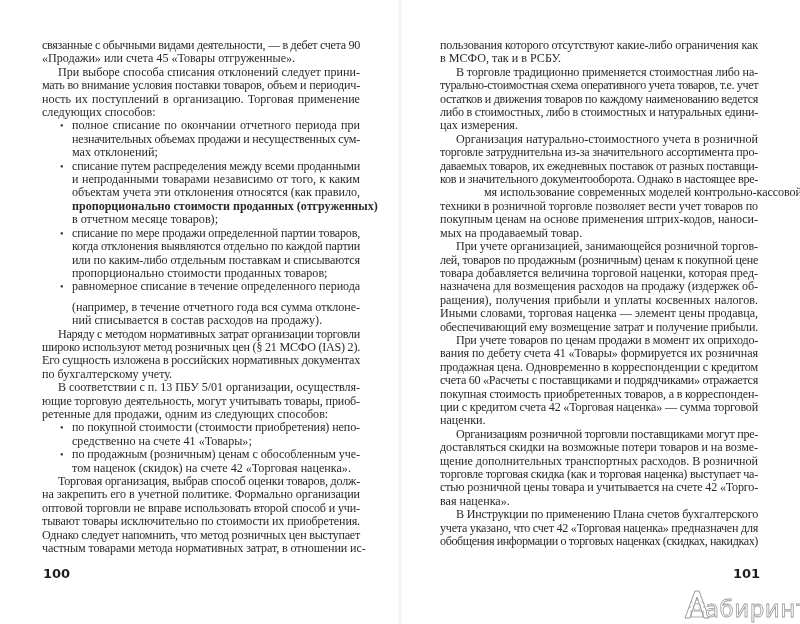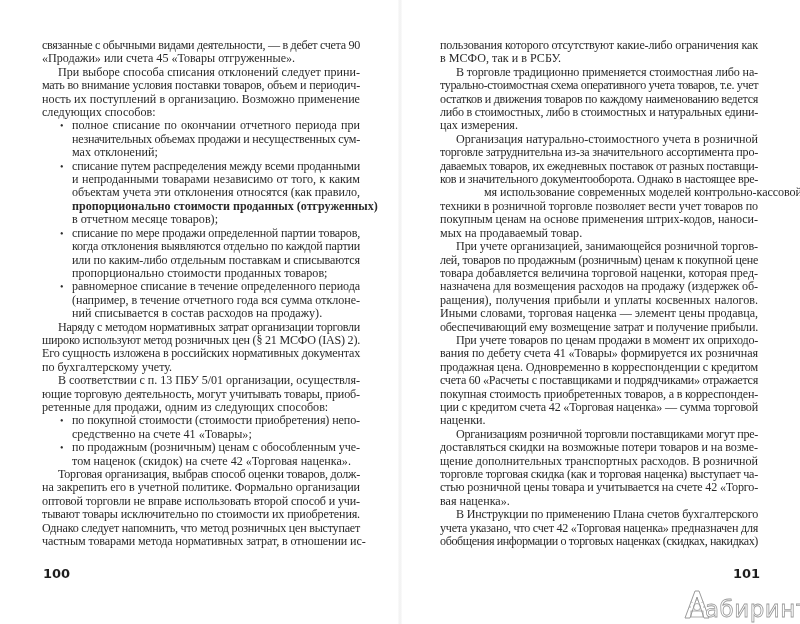--- a/index.html
+++ b/index.html
@@ -31,36 +31,36 @@
 </style>
 </head>
 <body>
 
 <div class="page page-left">
   <div class="lines" id="left-lines">
       <div class="line" style="letter-spacing: -0.305px;">связанные с обычными видами деятельности, — в дебет счета 90</div>
       <div class="line last">«Продажи» или счета 45 «Товары отгруженные».</div>
       <div class="line indent">При выборе способа списания отклонений следует прини-</div>
       <div class="line" style="letter-spacing: -0.214px;">мать во внимание условия поставки товаров, объем и периодич-</div>
-      <div class="line">ность их поступлений в организацию. Возможно применение</div>
+      <div class="line">ность их поступлений в организацию. Торговая применение</div>
       <div class="line last">следующих способов:</div>
       <div class="line bullet">полное списание по окончании отчетного периода при</div>
       <div class="line bullet-cont" style="letter-spacing: -0.272px;">незначительных объемах продажи и несущественных сум-</div>
       <div class="line bullet-cont last">мах отклонений;</div>
       <div class="line bullet" style="letter-spacing: -0.207px;">списание путем распределения между всеми проданными</div>
       <div class="line bullet-cont">и непроданными товарами независимо от того, к каким</div>
       <div class="line bullet-cont">объектам учета эти отклонения относятся (как правило,</div>
       <div class="line bullet-cont" style="letter-spacing: -0.018px; font-weight: bold;">пропорционально стоимости проданных (отгруженных)</div>
       <div class="line bullet-cont last">в отчетном месяце товаров);</div>
       <div class="line bullet" style="letter-spacing: -0.193px;">списание по мере продажи определенной партии товаров,</div>
       <div class="line bullet-cont" style="letter-spacing: -0.222px;">когда отклонения выявляются отдельно по каждой партии</div>
       <div class="line bullet-cont" style="letter-spacing: -0.11px;">или по каким-либо отдельным поставкам и списываются</div>
       <div class="line bullet-cont last">пропорционально стоимости проданных товаров;</div>
       <div class="line bullet" style="letter-spacing: -0.095px;">равномерное списание в течение определенного периода</div>
-      <div class="line bullet-cont" style="letter-spacing: -0.038px;">(например, в течение отчетного года вся сумма отклоне-</div>
+      <div class="line bullet-cont" style="letter-spacing: -0.038px; margin-top: 7px;">(например, в течение отчетного года вся сумма отклоне-</div>
       <div class="line bullet-cont last">ний списывается в состав расходов на продажу).</div>
       <div class="line indent" style="letter-spacing: -0.26px;">Наряду с методом нормативных затрат организации торговли</div>
       <div class="line" style="letter-spacing: -0.238px;">широко используют метод розничных цен (§ 21 МСФО (IAS) 2).</div>
       <div class="line" style="letter-spacing: -0.194px;">Его сущность изложена в российских нормативных документах</div>
       <div class="line last">по бухгалтерскому учету.</div>
       <div class="line indent" style="letter-spacing: -0.058px;">В соответствии с п. 13 ПБУ 5/01 организации, осуществля-</div>
       <div class="line" style="letter-spacing: -0.136px;">ющие торговую деятельность, могут учитывать товары, приоб-</div>
       <div class="line last">ретенные для продажи, одним из следующих способов:</div>
       <div class="line bullet" style="letter-spacing: -0.113px;">по покупной стоимости (стоимости приобретения) непо-</div>
       <div class="line bullet-cont last">средственно на счете 41 «Товары»;</div>

